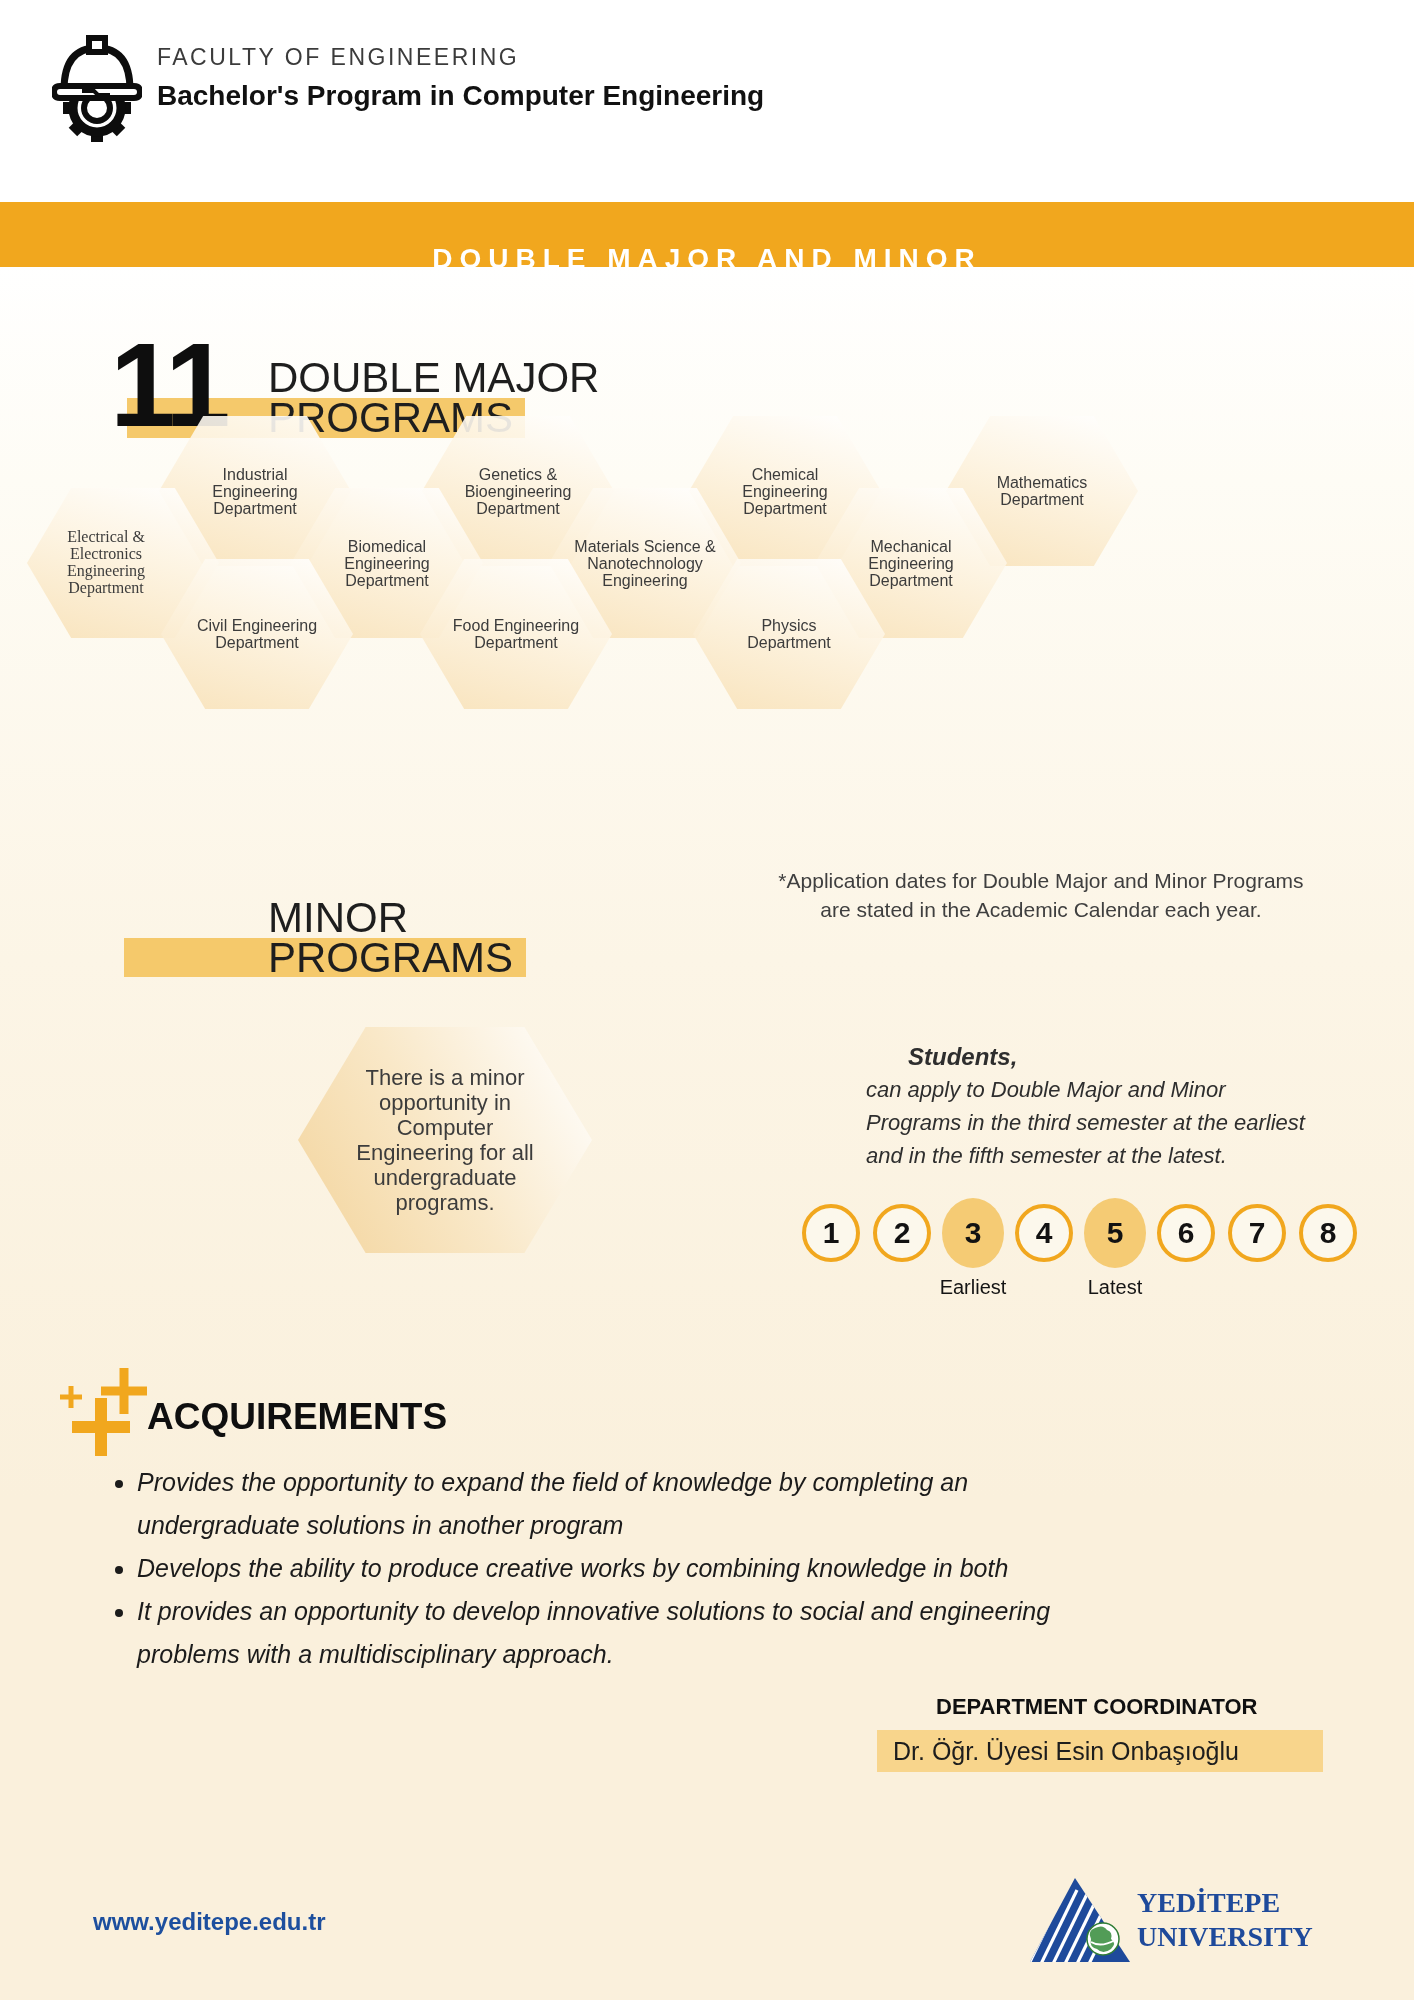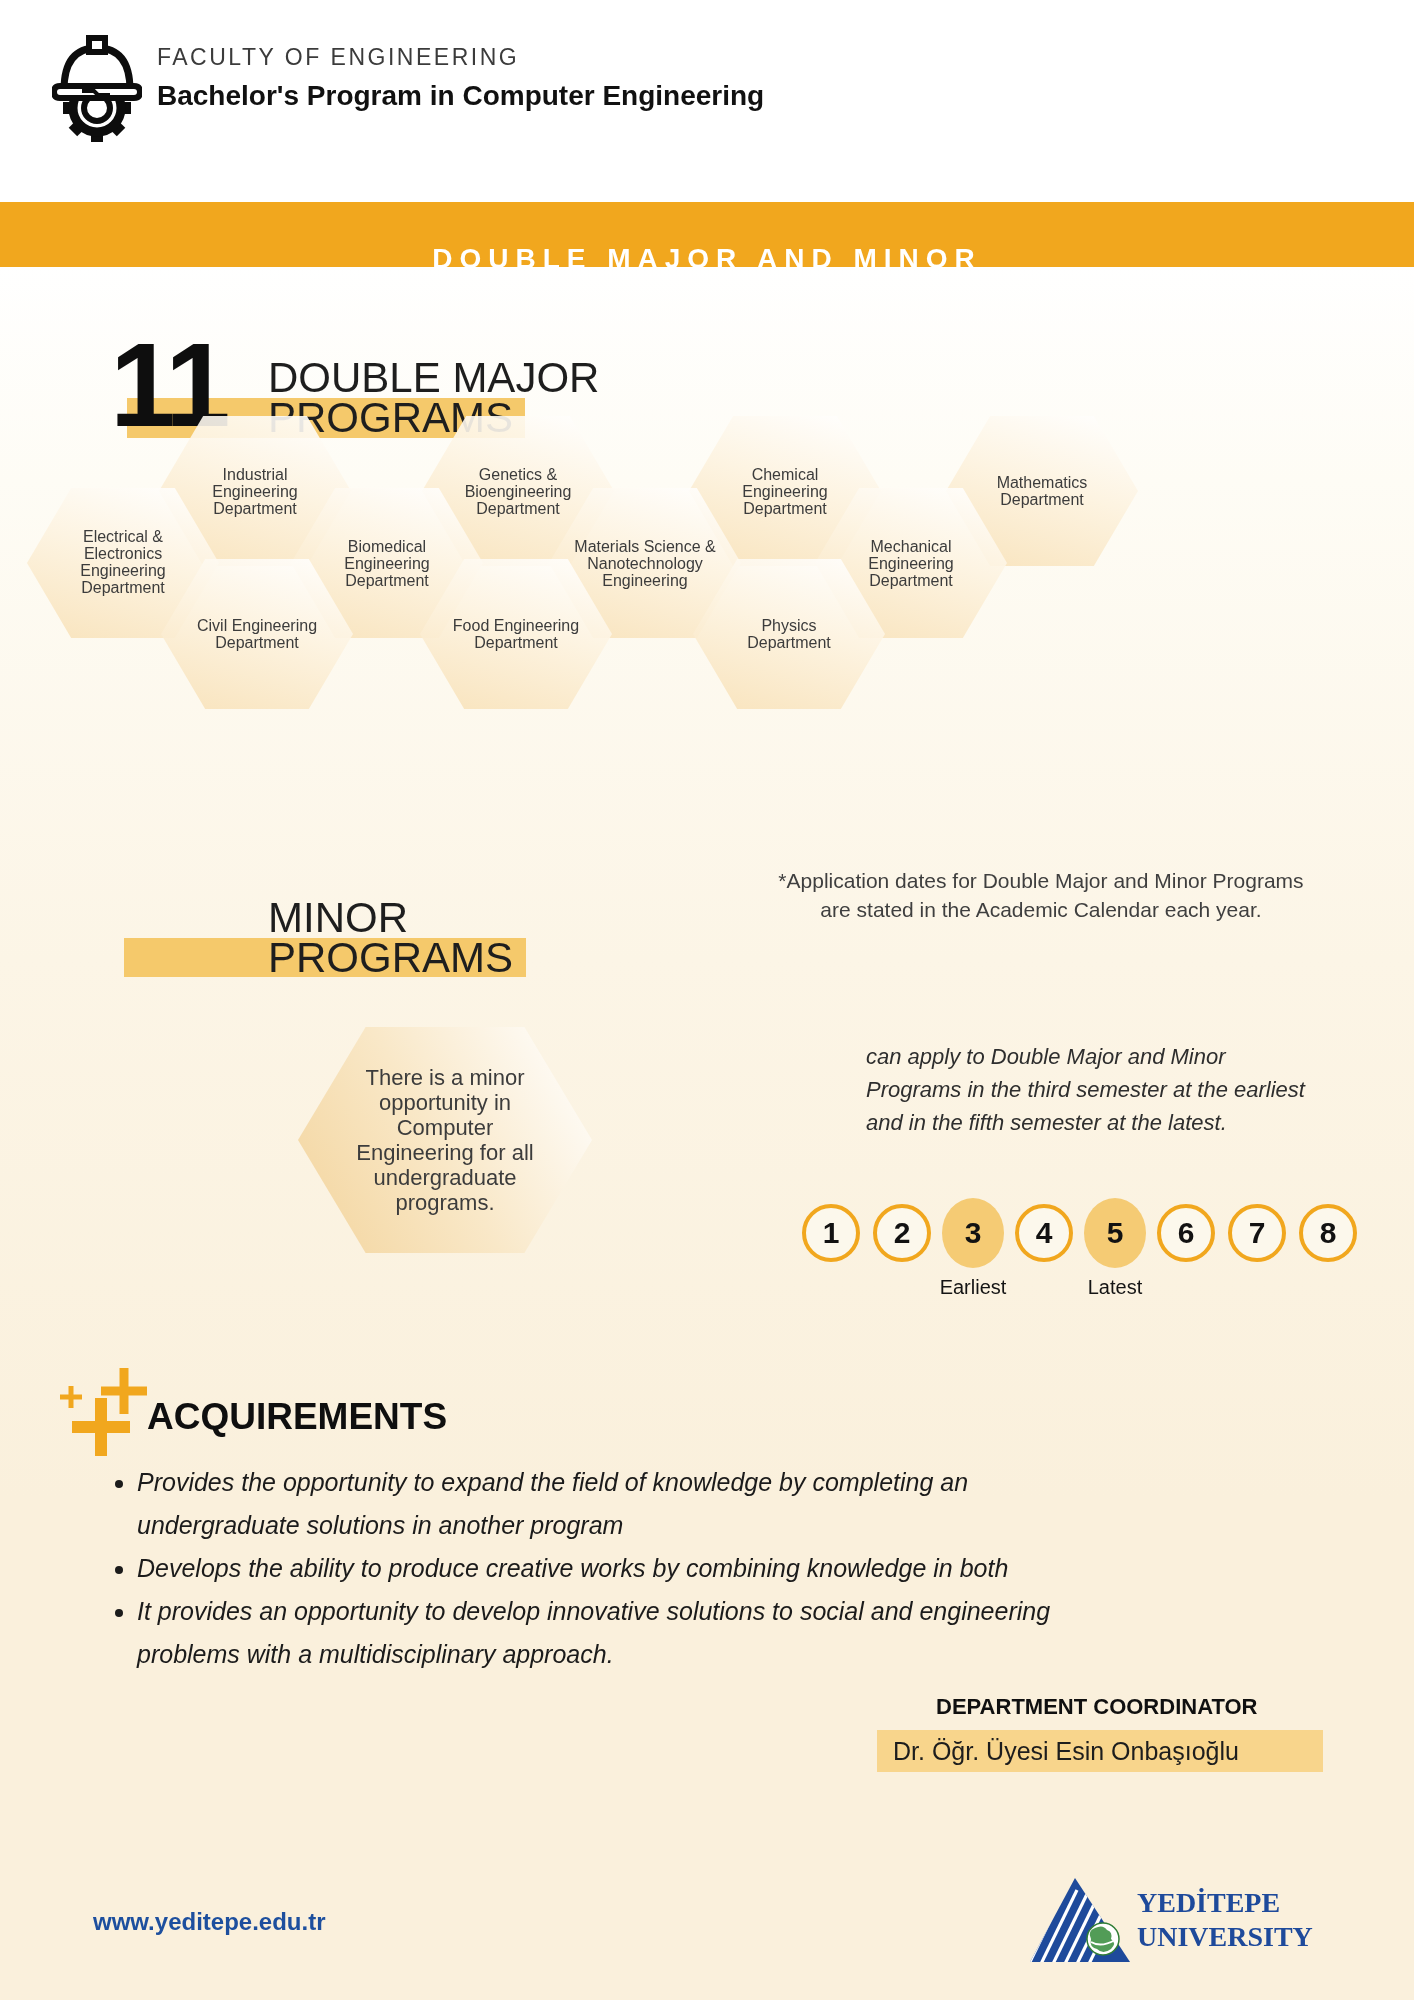--- a/index.html
+++ b/index.html
@@ -28,21 +28,21 @@
   .hex{position:absolute;width:192px;height:150px;opacity:.9;
     clip-path:polygon(23% 0%,77% 0%,100% 50%,77% 100%,23% 100%,0% 50%);
     background:linear-gradient(197deg,#ffffff 2%,#fdf3e0 45%,#f8e1b7 100%);}
   .hx1{left:159px;top:416px;} .hx2{left:422px;top:416px;} .hx3{left:689px;top:416px;} .hx4{left:946px;top:416px;}
   .hx5{left:27px;top:488px;}  .hx6{left:291px;top:488px;} .hx7{left:549px;top:488px;} .hx8{left:815px;top:488px;}
   .hx9{left:161px;top:559px;} .hx10{left:420px;top:559px;} .hx11{left:693px;top:559px;}
   .hex-label{position:absolute;transform:translate(-50%,-50%);text-align:center;
     font-size:16px;line-height:17px;color:#3c3c3c;z-index:3;}
   .hl1{left:255px;top:491px;width:122px;} .hl2{left:518px;top:491px;width:150px;}
   .hl3{left:785px;top:491px;width:126px;} .hl4{left:1042px;top:491px;width:132px;}
-  .hl5{left:123px;top:562px;width:120px;} .hl6{left:387px;top:563px;width:126px;}
+  .hl5{left:106px;top:562px;width:120px;font-family:Liberation Serif, serif;} .hl6{left:387px;top:563px;width:126px;}
   .hl7{left:645px;top:563px;width:142px;} .hl8{left:911px;top:563px;width:126px;}
   .hl9{left:257px;top:634px;width:180px;} .hl10{left:516px;top:634px;width:180px;}
   .hl11{left:789px;top:634px;width:140px;}
   
   .hex-minor{position:absolute;left:298px;top:1027px;width:294px;height:226px;
     clip-path:polygon(23% 0%,77% 0%,100% 50%,77% 100%,23% 100%,0% 50%);
     background:linear-gradient(60deg,#f3d49c 0%,#f9e8c8 48%,#ffffff 98%);}
   .hex-minor-label{position:absolute;left:445px;top:1140px;width:200px;transform:translate(-50%,-50%);
     text-align:center;font-size:22px;line-height:25px;color:#3c3c3c;z-index:3;}
   
@@ -153,20 +153,21 @@
   </div>
 
   <div class="mn-band"></div>
   <div class="mn-line1">MINOR</div>
   <div class="mn-line2">PROGRAMS</div>
 
   <div class="hex-minor"></div>
   <div class="hex-minor-label">There is a minor opportunity in Computer Engineering for all undergraduate programs.</div>
 
   <div class="students">
+    <span class="lead">Students,</span>
     <span>can apply to Double Major and Minor</span><br>
     <span>Programs in the third semester at the earliest</span><br>
     <span>and in the fifth semester at the latest.</span>
   </div>
 
   <div class="sem-circle sc1">1</div>
   <div class="sem-circle sc2">2</div>
   <div class="sem-circle filled sc3">3</div>
   <div class="sem-circle sc4">4</div>
   <div class="sem-circle filled sc5">5</div>

